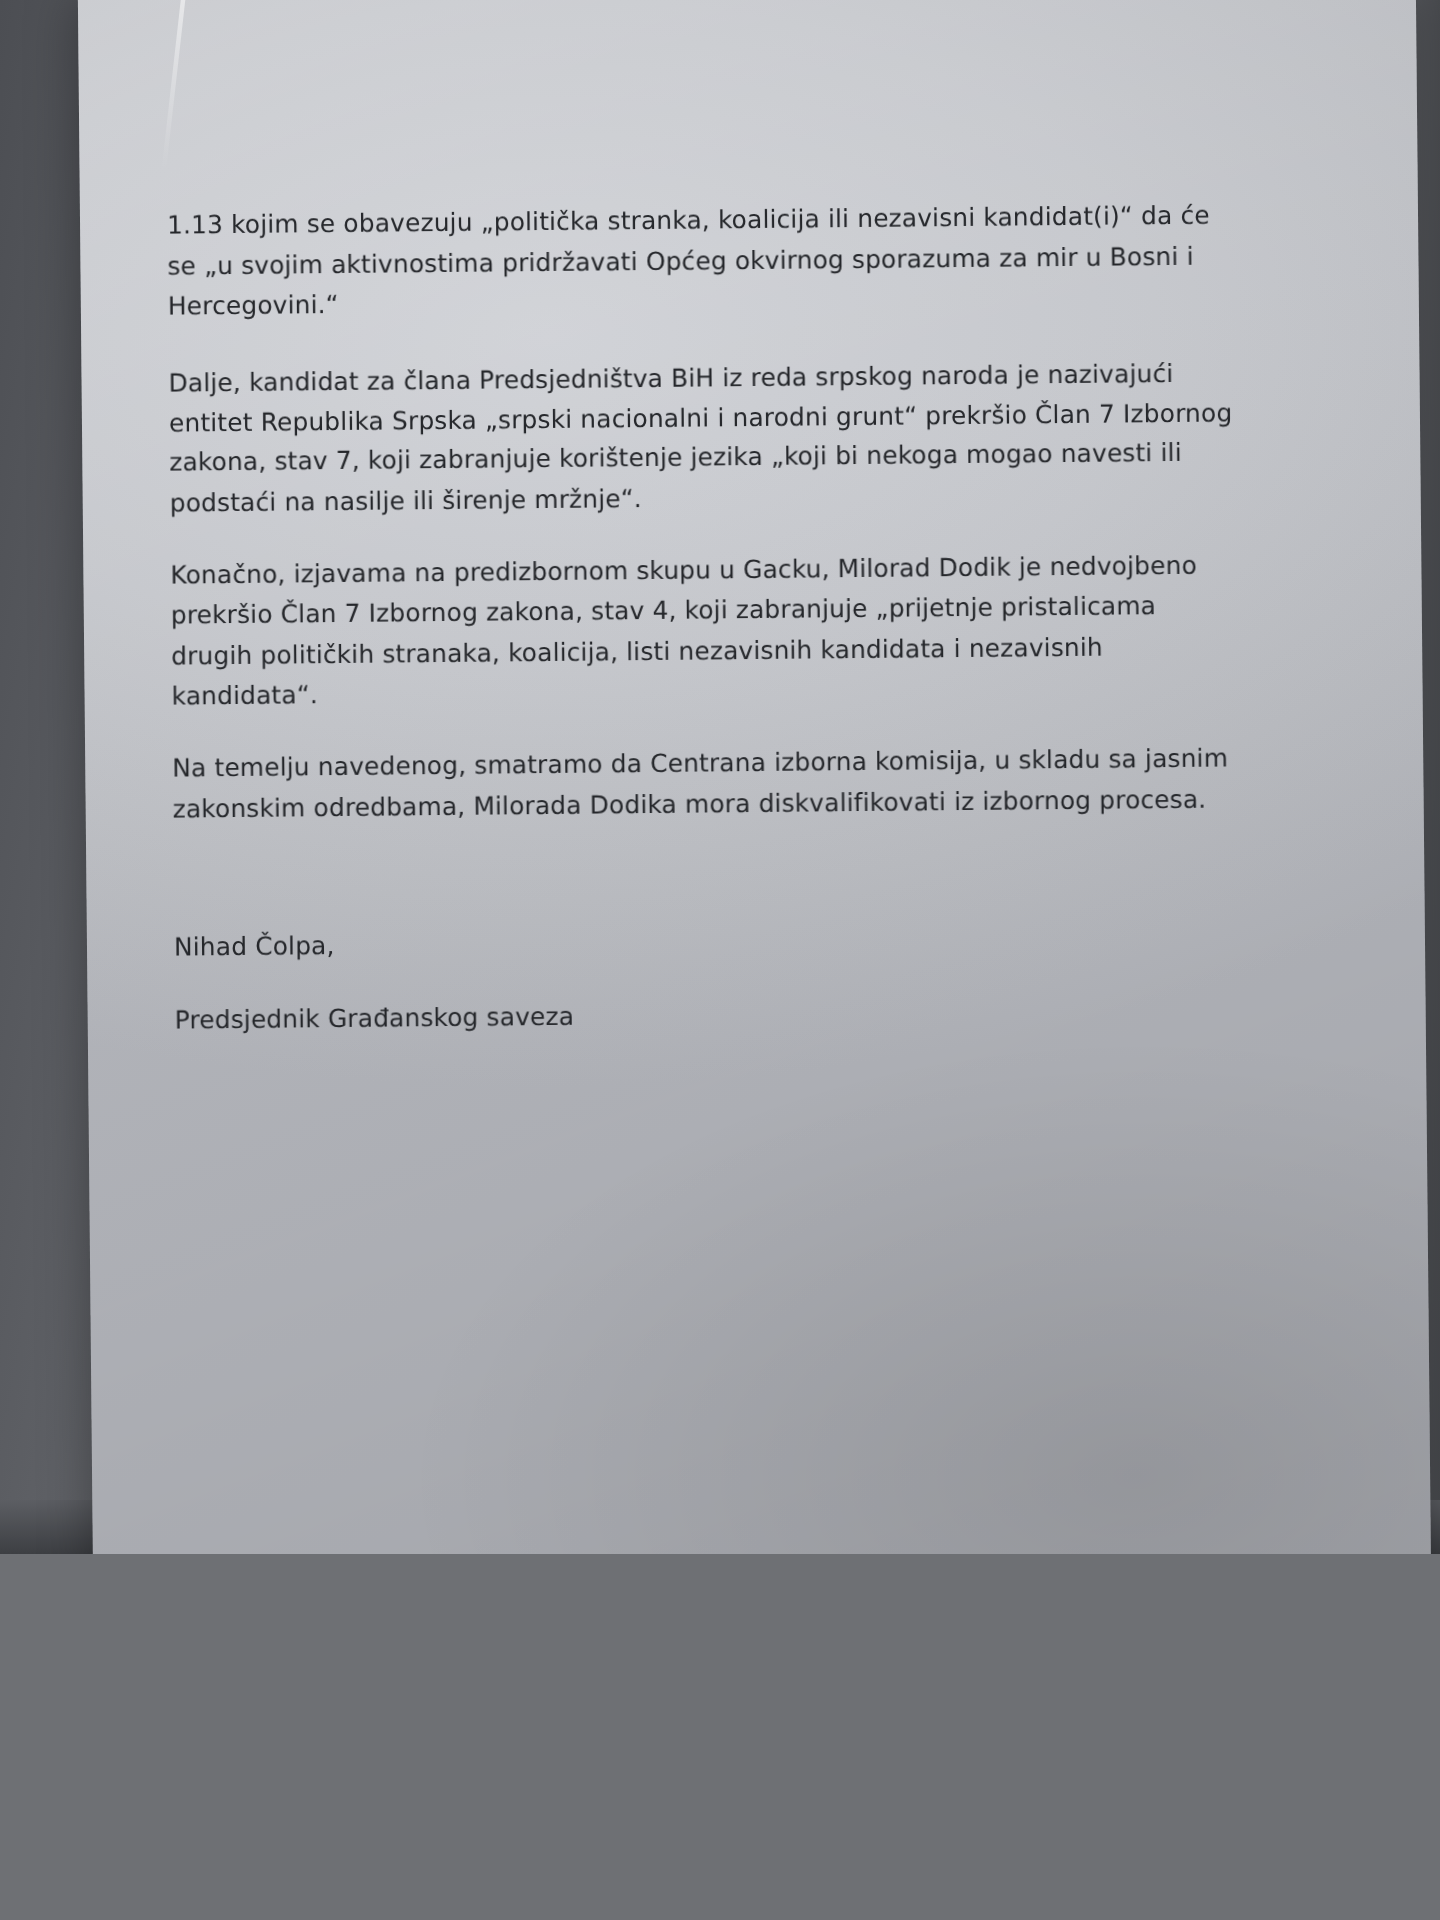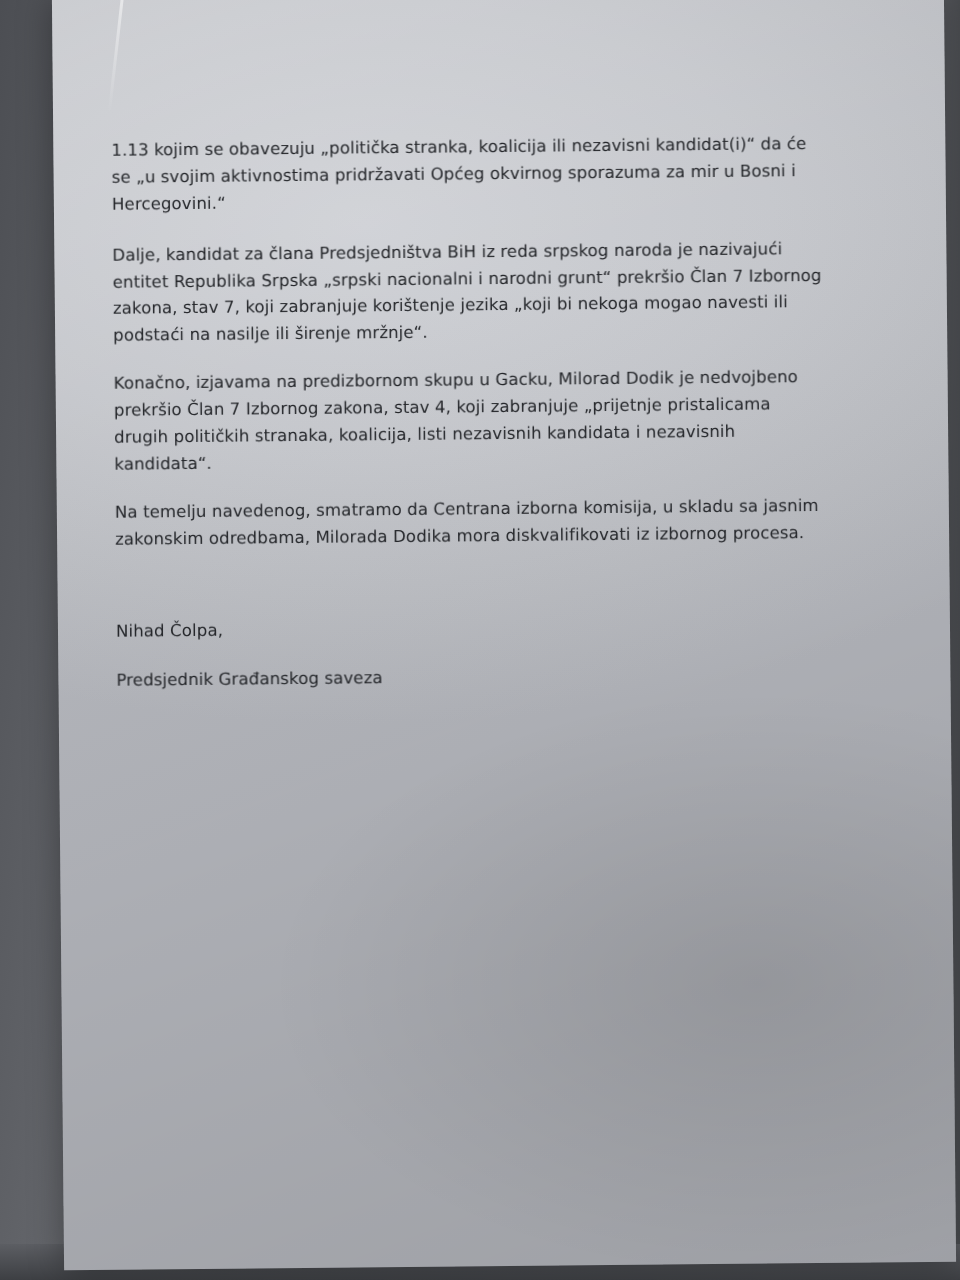--- a/index.html
+++ b/index.html
@@ -11,21 +11,21 @@
     height: 1280px;
     overflow: hidden;
     font-family: "DejaVu Sans", sans-serif;
     background: #6e7074;
   }
 
   
   #photo {
     position: relative;
     width: 960px;
-    height: 1280px;
+    height: 1036px;
     background: #5f6166;
     overflow: hidden;
   }
 
   
   .backdrop-left {
     position: absolute;
     left: 0; top: 0;
     width: 120px; height: 1280px;
     background: linear-gradient(100deg, #4c4e53 0%, #5e6065 60%, #6a6c71 100%);

